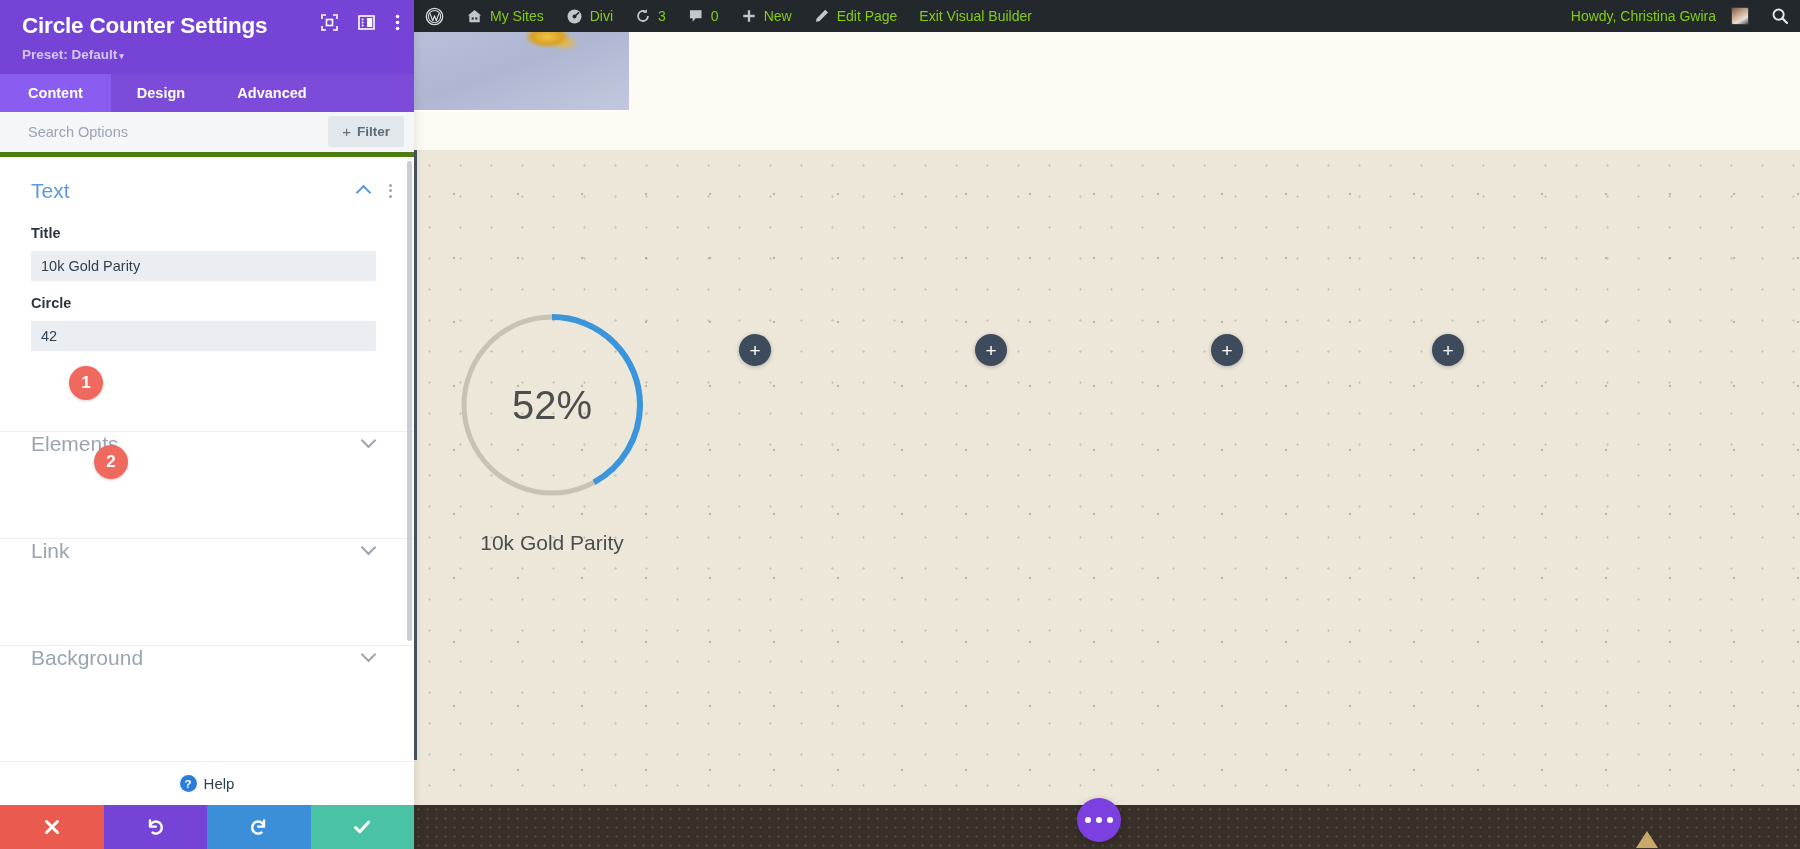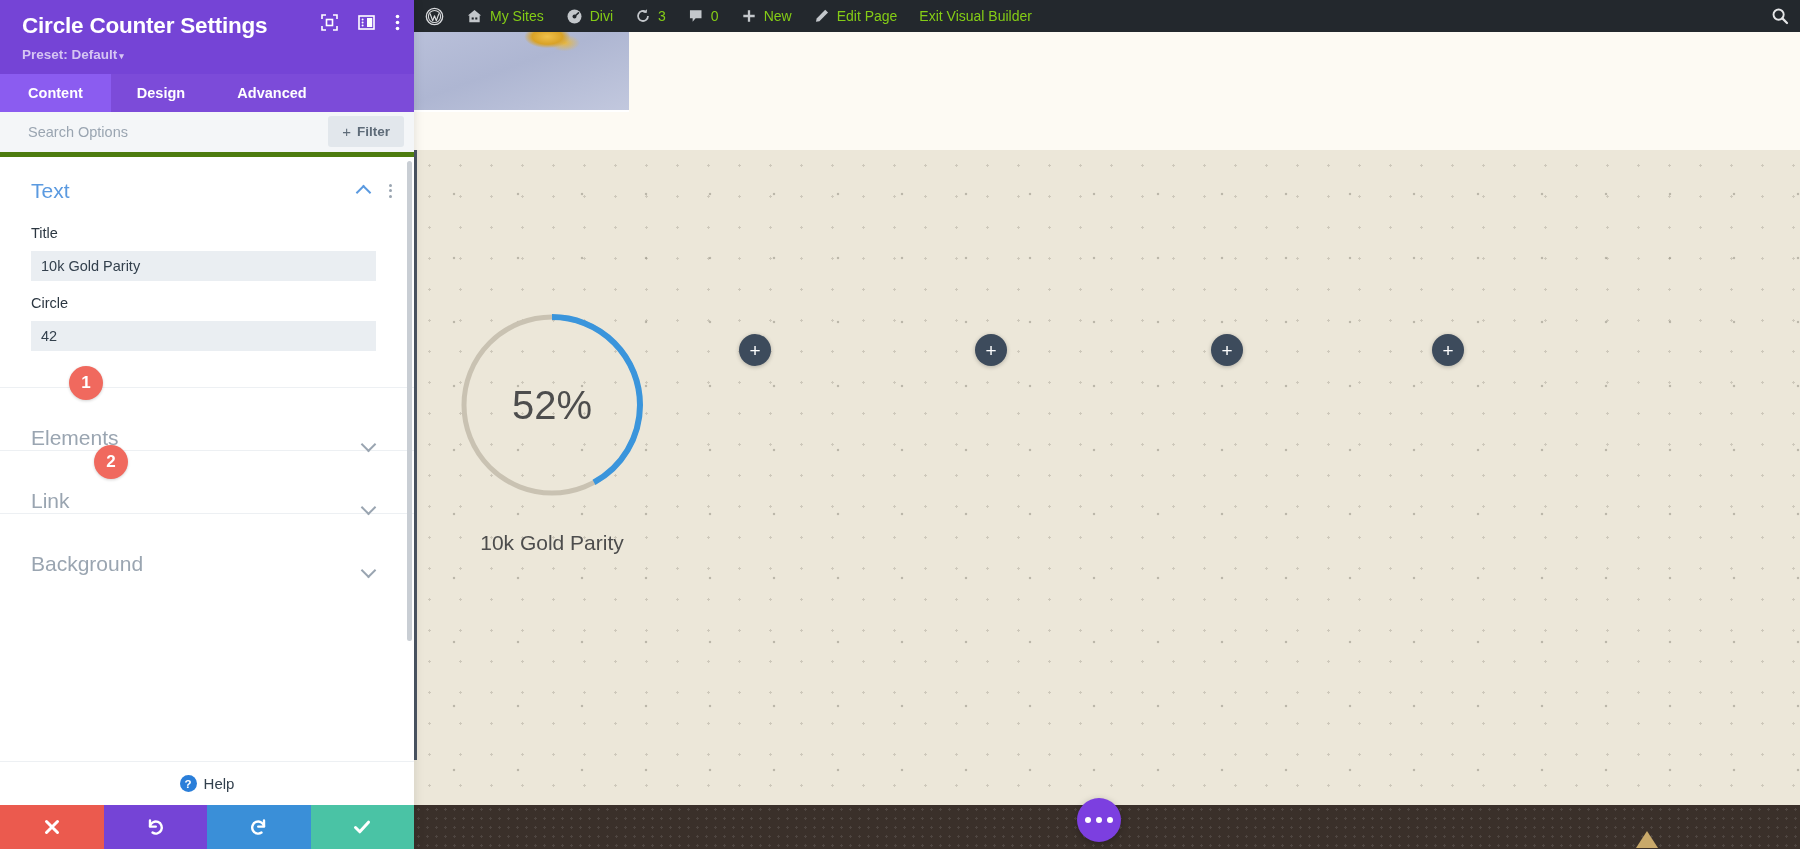--- a/index.html
+++ b/index.html
@@ -97,21 +97,21 @@
   .chev-down::before { transform: rotate(-45deg); }
   .chev-blue::before { border-color: #5b9ae0; }
   #group-text-dots {
     margin-left: 18px; cursor: pointer;
     display: flex; flex-direction: column; gap: 2.5px; align-items: center;
   }
   #group-text-dots i { width: 3px; height: 3px; background: #9aa5b1; border-radius: 50%; display: block; }
 
   .field-block { padding: 0 38px 0 31px; position: relative; }
   .field-label {
-    font-size: 14.5px; font-weight: normal; color: #2b3641;
+    font-size: 14.5px; font-weight: bold; color: #2b3641;
     margin: 14px 0 10px 0; display: inline-block; text-align: right;
   }
   .text-input {
     width: 100%; height: 30px;
     background: #eaeef2; border: none; outline: none;
     font-family: "Liberation Sans", sans-serif;
     font-size: 14.5px; color: #33404d;
     padding: 0 10px;
   }
   .badge {
@@ -119,22 +119,22 @@
     background: #f0695e; color: #fff;
     font-size: 17px; font-weight: bold;
     display: flex; align-items: center; justify-content: center;
     box-shadow: 0 1px 3px rgba(0,0,0,0.18);
   }
   #badge-title { left: 69px; top: 209px; }
   #badge-number { left: 94px; top: 288px; }
 
   .accordion-row {
     height: 63px; border-top: 1px solid #edf0f3;
-    display: flex; align-items: flex-end;
-    padding: 0 38px 0 31px; cursor: pointer;
+    display: flex; align-items: flex-start;
+    padding: 0 38px 0 31px; cursor: pointer; margin-top: 44px;
   }
   .accordion-label {
     flex: 1; font-size: 21px; color: #9aa5b1; font-weight: normal;
   }
 
   #panel-scrollbar {
     position: absolute; right: 2px; top: 4px;
     width: 5px; height: 480px; border-radius: 3px;
     background: #c9ced4; cursor: pointer; z-index: 5;
   }
@@ -431,20 +431,24 @@
       <svg width="16" height="16" viewBox="0 0 18 18">
         <path d="M12.6,1.9 L15.8,5.1 L6.1,14.8 L2.2,15.6 L3,11.7 Z" fill="#c3c7cb"></path>
       </svg>
       <span>Edit Page</span>
     </div>
     <div class="ab-item">
       <span>Exit Visual Builder</span>
     </div>
     <div id="ab-spacer"></div>
     <div class="ab-item">
+      <span>Howdy, Christina Gwira</span>
+      <span id="ab-avatar"></span>
+    </div>
+    <div class="ab-item">
       <svg width="18" height="18" viewBox="0 0 18 18">
         <circle cx="7.6" cy="7.6" r="5.1" fill="none" stroke="#e5e6e7" stroke-width="1.9"></circle>
         <path d="M11.4,11.4 L16,16" stroke="#e5e6e7" stroke-width="2.2" stroke-linecap="round"></path>
       </svg>
     </div>
   </div>
 
   <div id="canvas">
 
     <div id="hero-image"></div>

